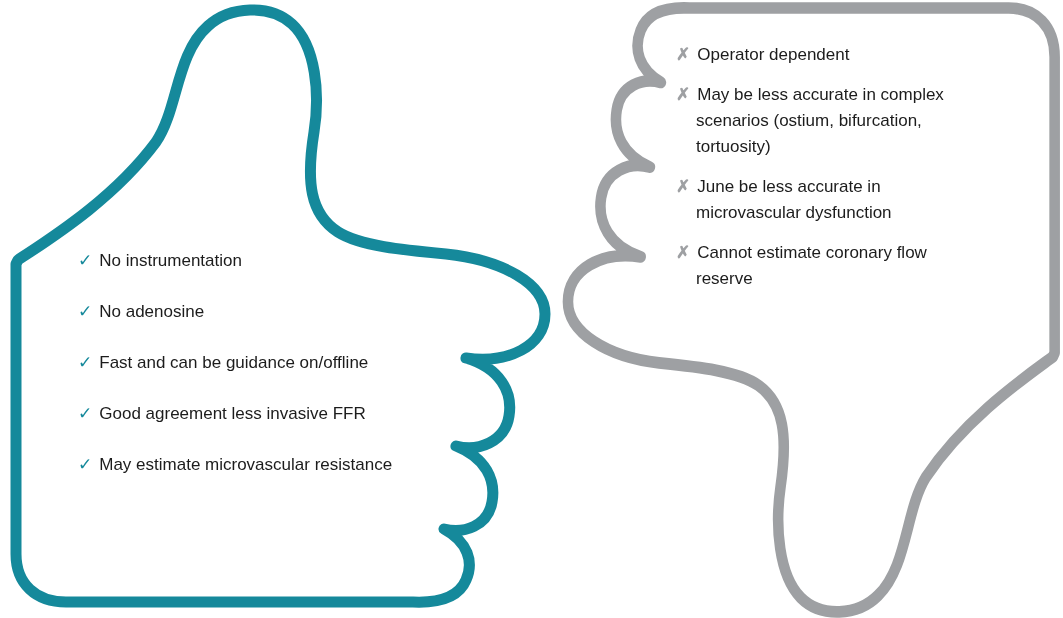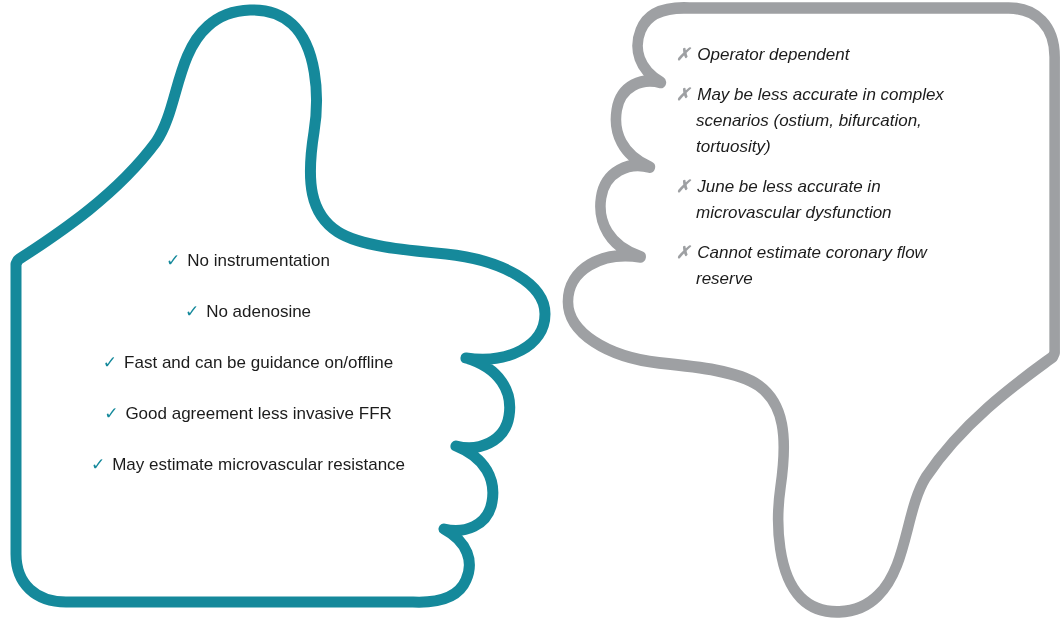--- a/index.html
+++ b/index.html
@@ -40,28 +40,27 @@
     color: var(--text, #1c1c1c);
     font-size: 17px;
   }
 
   .pros {
     left: 78px;
     top: 247px;
     width: 340px;
     line-height: 27px;
   }
-  .pros .item { margin-bottom: 24px; text-align: center; }
+  .pros .item { margin-bottom: 24px; }
 
   .cons {
     left: 676px;
     top: 42px;
     width: 302px;
     line-height: 26px;
-    font-style: italic;
   }
   .cons .item {
     margin-bottom: 14px;
     padding-left: 20px;
     text-indent: -20px;
   }
 
   .mark { margin-right: 7px; }
   .mark.check { color: var(--teal, #15899b); }
   .mark.cross { color: var(--gray, #9ea0a3); font-weight: bold; }

